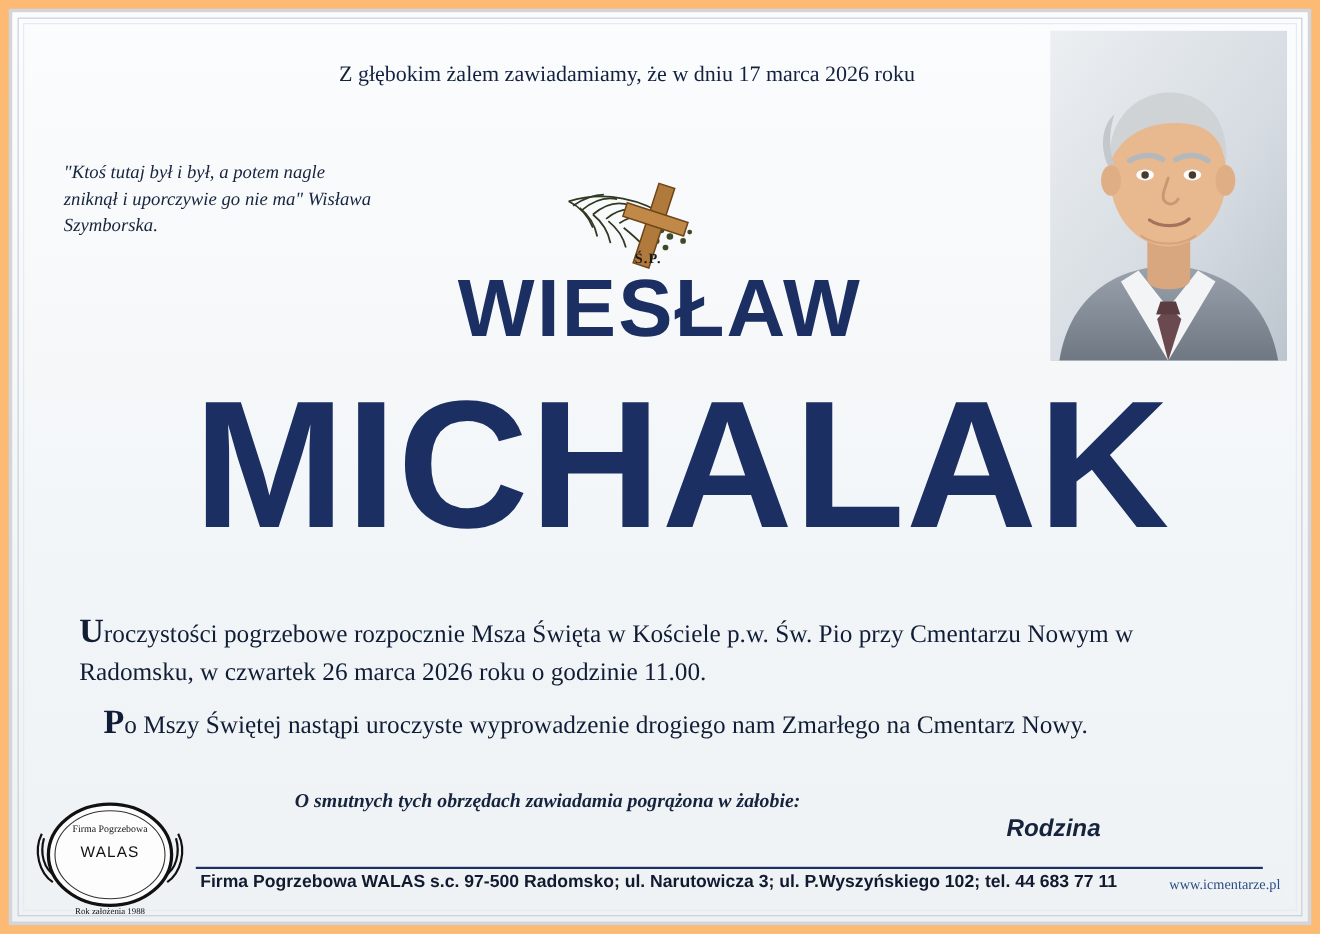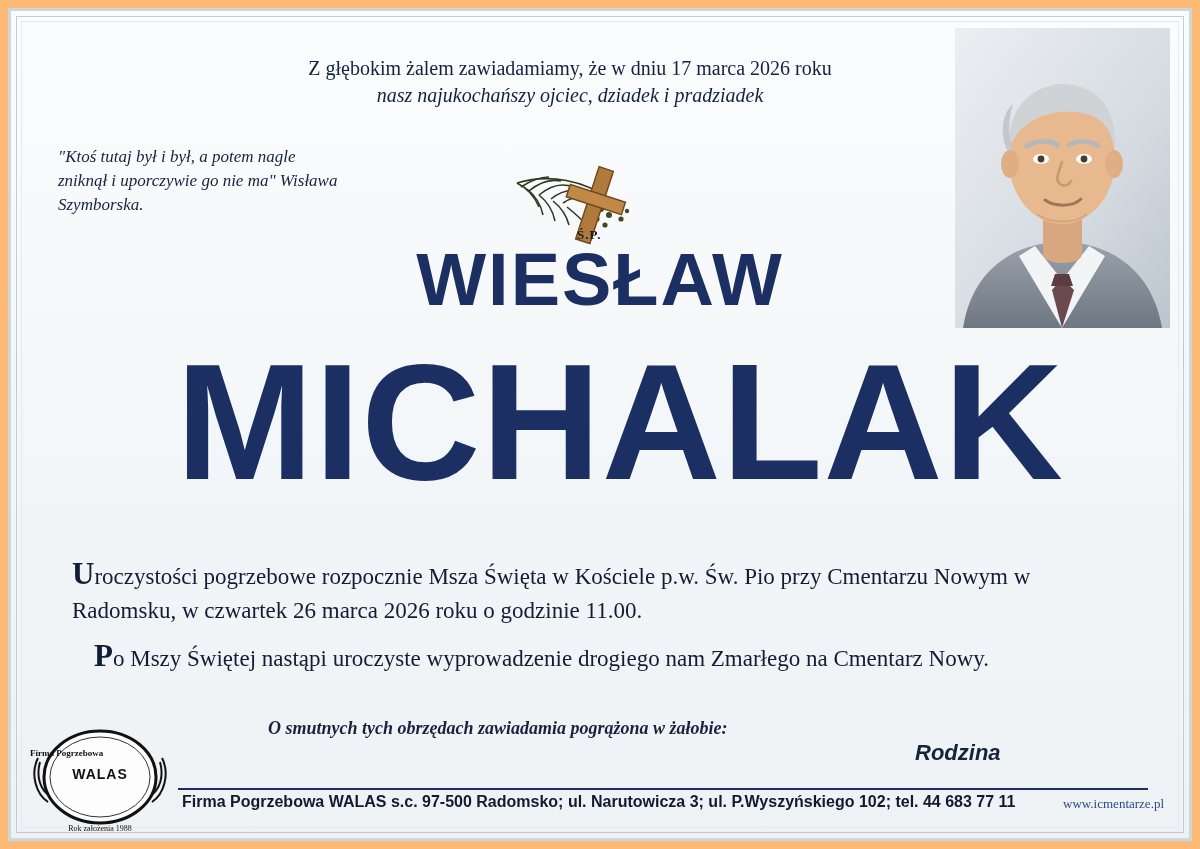--- a/index.html
+++ b/index.html
@@ -171,48 +171,48 @@
   }
 
   
   .logo {
     position: absolute;
     left: 30px; top: 728px;
     width: 140px; height: 100px;
   }
   .logo .l1 {
     position: absolute; left: 0; right: 0; top: 20px;
-    font-family: "Liberation Serif", serif;
-    font-size: 9px; font-weight: bold; color: #111;
+    text-align: center;
+    font-family: "Liberation Serif", serif;
+    font-size: 9px; font-weight: normal; color: #111;
   }
   .logo .l2 {
     position: absolute; left: 0; right: 0; top: 38px;
     text-align: center;
     font-family: "Liberation Sans", sans-serif;
-    font-size: 14px; font-weight: bold; letter-spacing: 1px; color: #111;
+    font-size: 14px; font-weight: normal; letter-spacing: 1px; color: #111;
   }
   .logo .l3 {
     position: absolute; left: 0; right: 0; top: 72px;
     text-align: center;
     font-family: "Liberation Serif", serif;
     font-size: 8px; color: #111; margin-top: 24px;
   }
 </style>
 </head>
 <body>
 
 <div class="notice">
 
   <div class="frame-outer"></div>
   <div class="frame-inner"></div>
   <div class="frame-hair"></div>
 
   <div class="header-text">
     <div class="line">Z głębokim żalem zawiadamiamy, że w dniu 17 marca 2026 roku</div>
-    <div class="line italic">nasz najukochańszy ojciec, dziadek i pradziadek</div>
   </div>
 
   <div class="quote">"Ktoś tutaj był i był, a potem nagle zniknął i uporczywie go nie ma" Wisława Szymborska.</div>
 
   <div class="emblem">
     <svg width="165" height="95" viewBox="0 0 165 95" xmlns="http://www.w3.org/2000/svg" aria-hidden="true">
 
       <g stroke="#2f3a22" stroke-width="1.6" fill="none">
         <path d="M12 18 C45 8, 80 16, 104 34"></path>
         <path d="M16 22 C28 14, 36 12, 44 12"></path>

